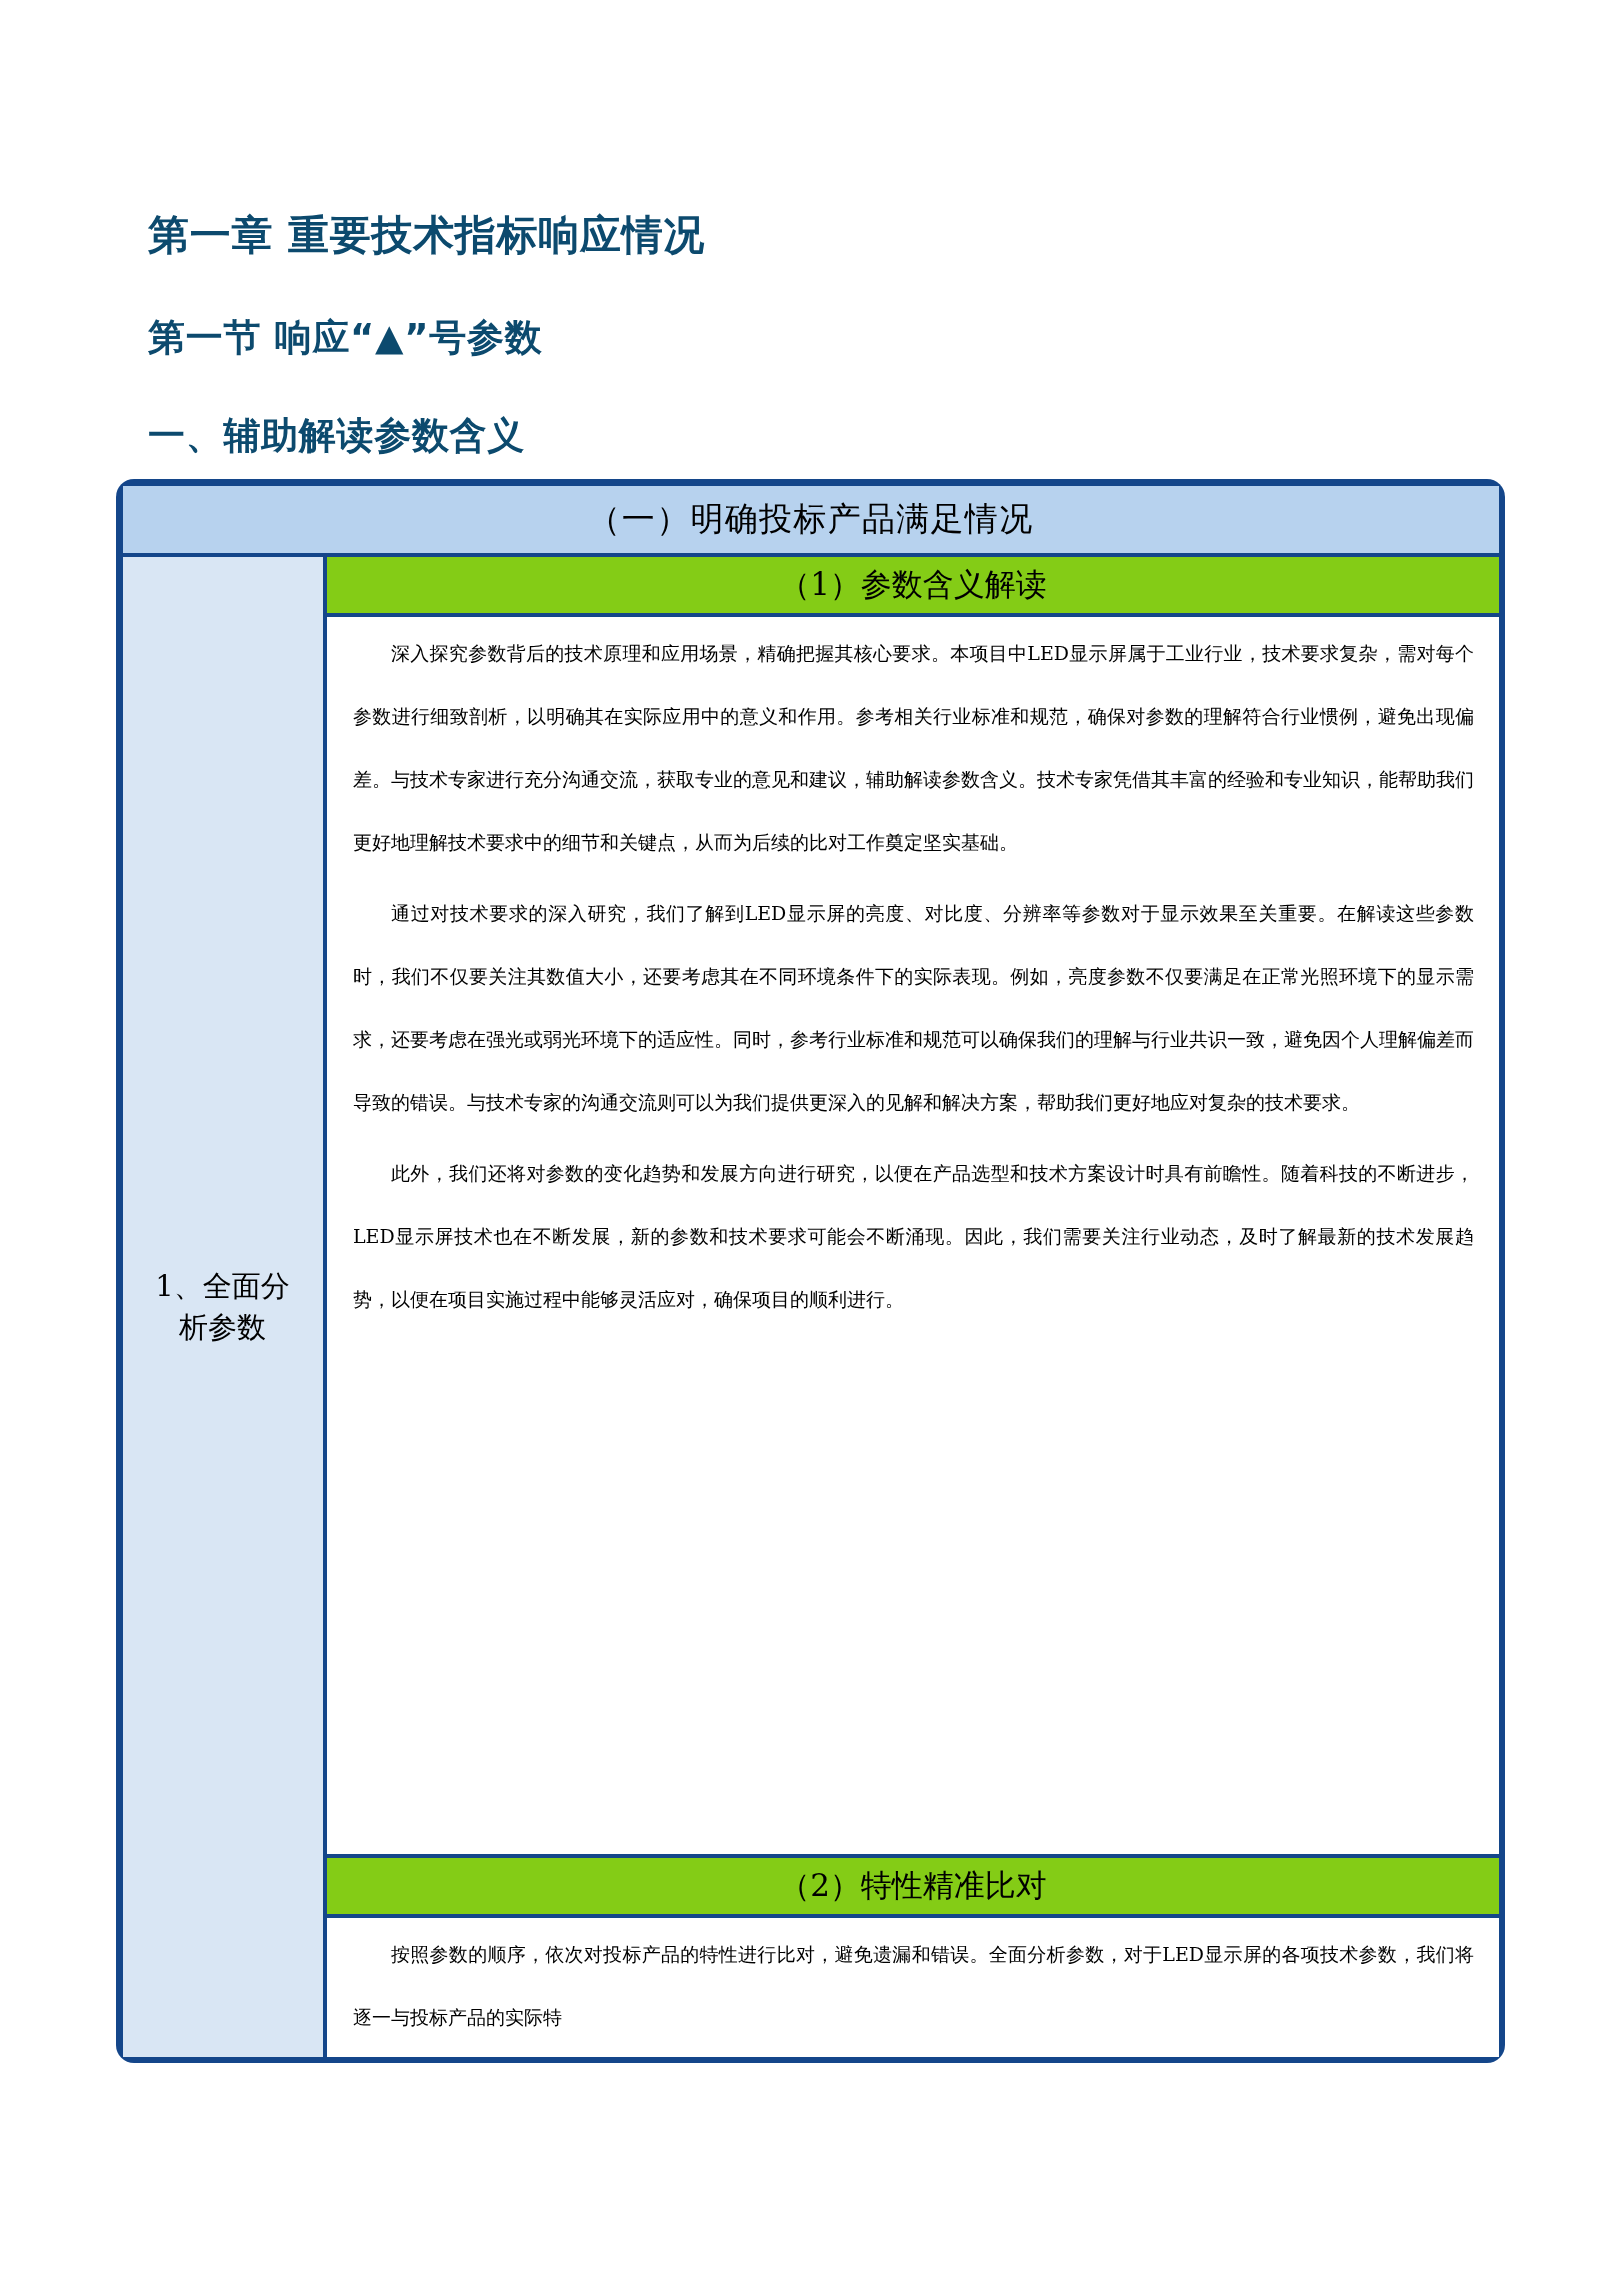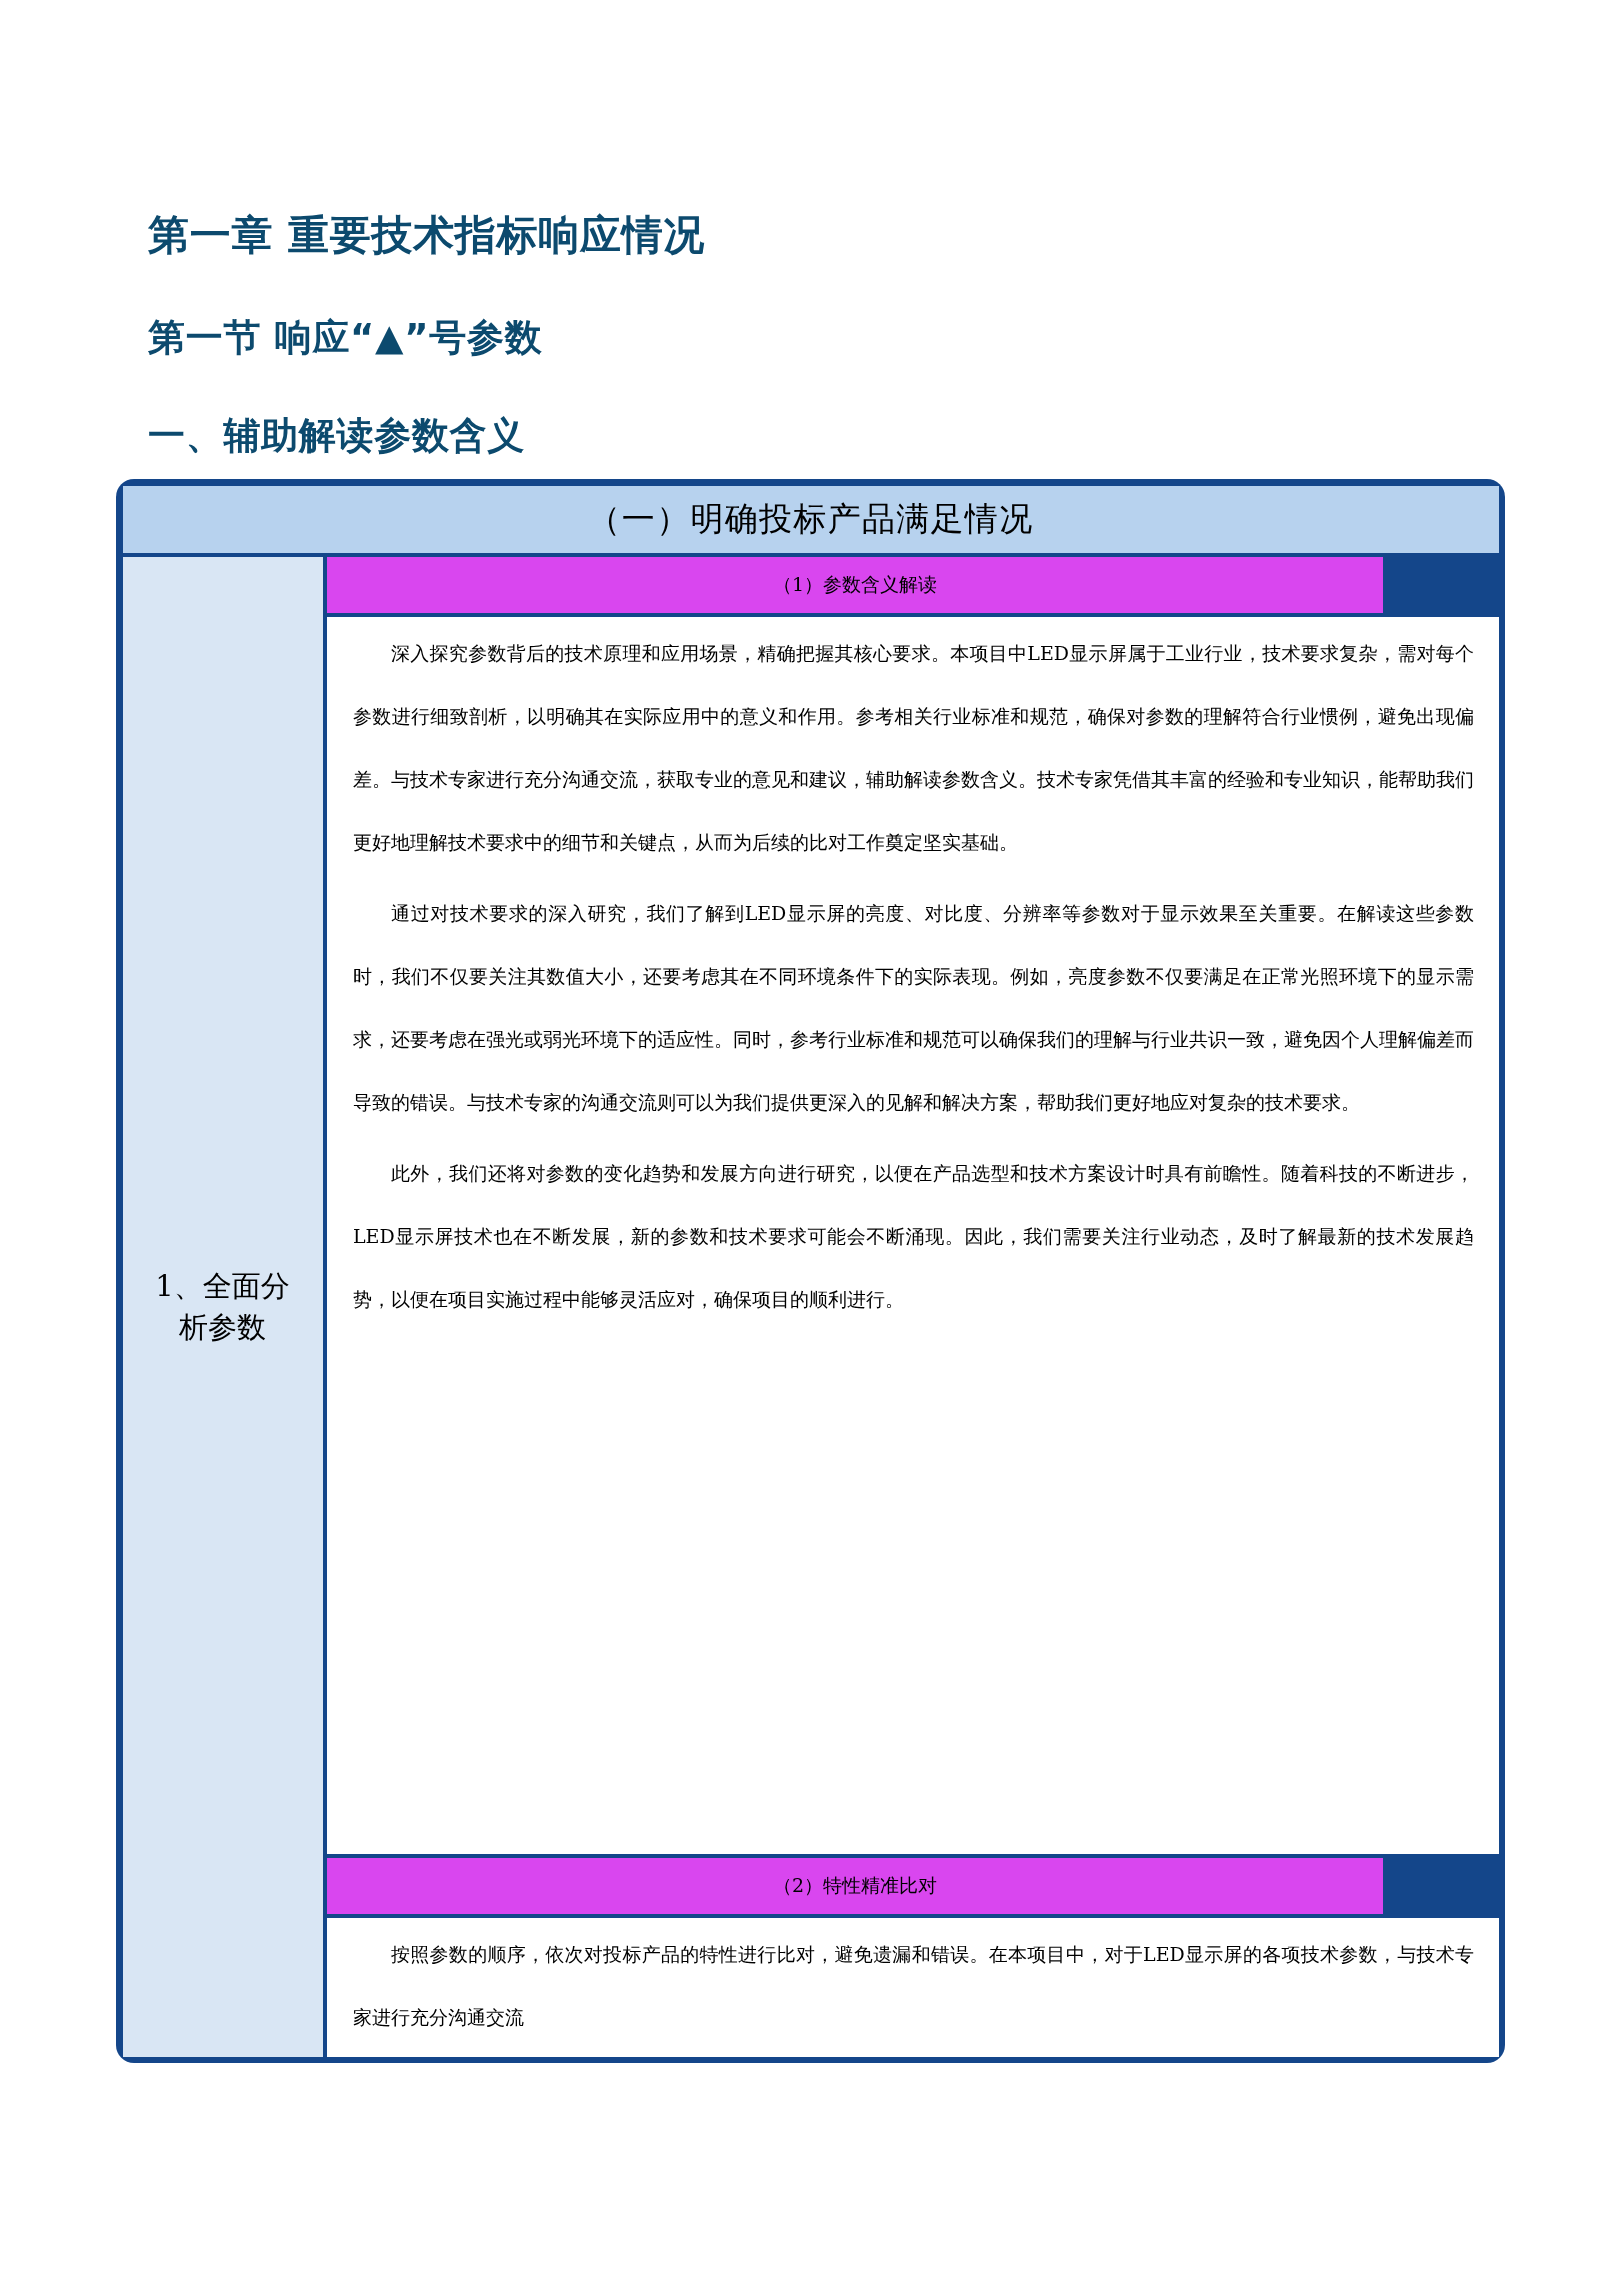--- a/index.html
+++ b/index.html
@@ -12,22 +12,22 @@
   .h3 { top:411px; font-size:37px; }
 
   .tbl { position:absolute; left:116px; top:479px; width:1389px; height:1584px;
          background:#14468a; box-sizing:border-box;border-radius:18px; }
   .cell { position:absolute; box-sizing:border-box; }
   .hdr { left:6.5px; top:6.5px; width:1376px; height:67px; background:#b7d2ee;
          display:flex; align-items:center; justify-content:center; font-size:33px; letter-spacing:1.3px; }
   .leftcol { left:6.5px; top:78px; width:200px; height:1500px; background:#d9e6f4;
              display:flex; align-items:center; justify-content:center; text-align:center;
              font-size:29px; line-height:41px; padding:0 19.6px; }
-  .sub { left:211px; width:1056px; height:56px; background:#d946ef;
-         display:flex; align-items:center; justify-content:center; font-size:19px; }
+  .sub { left:211px; width:1172px; height:56px; background:#84cc16;
+         display:flex; align-items:center; justify-content:center; font-size:31px; }
   .sub1 { top:78px; }
   .sub2 { top:1379px; }
   .body { left:211px; width:1172px; background:#ffffff; padding:5.2px 25px 0 26px; font-size:19px; line-height:63px; text-align:justify; }
   .body1 { top:138px; height:1237px; }
   .body2 { top:1439px; height:139px; }
   .body p { margin:0; text-indent:2em; }
   .body p + p { margin-top:7.9px; }
 </style>
 </head>
 <body>
@@ -45,16 +45,16 @@
 
   <div class="cell sub sub1">（1）参数含义解读</div>
   <div class="cell body body1">
     <p>深入探究参数背后的技术原理和应用场景，精确把握其核心要求。本项目中LED显示屏属于工业行业，技术要求复杂，需对每个参数进行细致剖析，以明确其在实际应用中的意义和作用。参考相关行业标准和规范，确保对参数的理解符合行业惯例，避免出现偏差。与技术专家进行充分沟通交流，获取专业的意见和建议，辅助解读参数含义。技术专家凭借其丰富的经验和专业知识，能帮助我们更好地理解技术要求中的细节和关键点，从而为后续的比对工作奠定坚实基础。</p>
     <p>通过对技术要求的深入研究，我们了解到LED显示屏的亮度、对比度、分辨率等参数对于显示效果至关重要。在解读这些参数时，我们不仅要关注其数值大小，还要考虑其在不同环境条件下的实际表现。例如，亮度参数不仅要满足在正常光照环境下的显示需求，还要考虑在强光或弱光环境下的适应性。同时，参考行业标准和规范可以确保我们的理解与行业共识一致，避免因个人理解偏差而导致的错误。与技术专家的沟通交流则可以为我们提供更深入的见解和解决方案，帮助我们更好地应对复杂的技术要求。</p>
     <p>此外，我们还将对参数的变化趋势和发展方向进行研究，以便在产品选型和技术方案设计时具有前瞻性。随着科技的不断进步，LED显示屏技术也在不断发展，新的参数和技术要求可能会不断涌现。因此，我们需要关注行业动态，及时了解最新的技术发展趋势，以便在项目实施过程中能够灵活应对，确保项目的顺利进行。</p>
   </div>
 
   <div class="cell sub sub2">（2）特性精准比对</div>
   <div class="cell body body2">
-    <p>按照参数的顺序，依次对投标产品的特性进行比对，避免遗漏和错误。在本项目中，对于LED显示屏的各项技术参数，与技术专家进行充分沟通交流</p>
+    <p>按照参数的顺序，依次对投标产品的特性进行比对，避免遗漏和错误。全面分析参数，对于LED显示屏的各项技术参数，我们将逐一与投标产品的实际特</p>
   </div>
 </div>
 
 
 </body></html>

